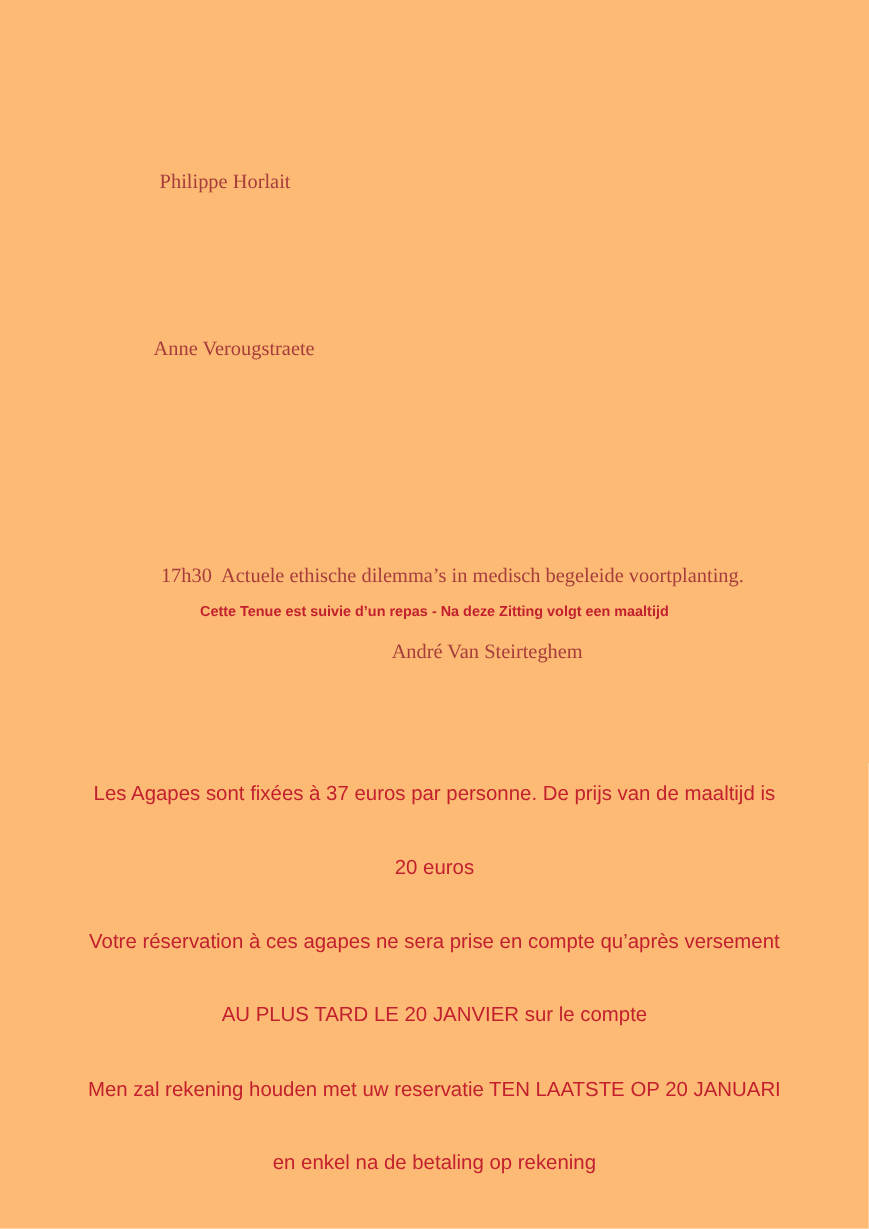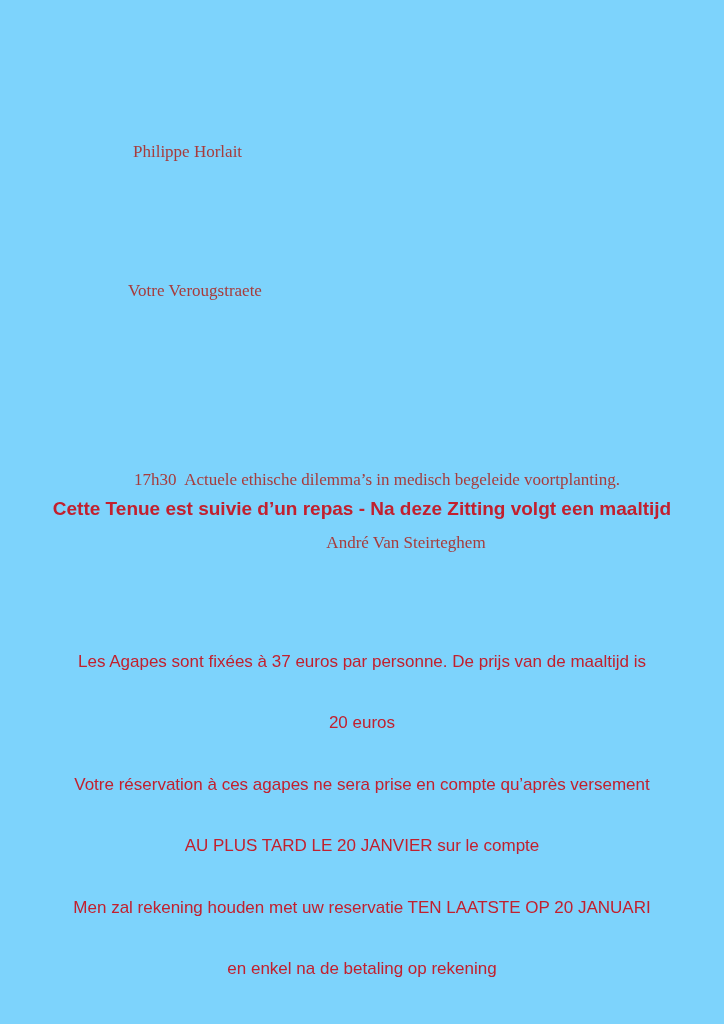--- a/index.html
+++ b/index.html
@@ -4,21 +4,21 @@
 <style>
   html, body {
     margin: 0;
     padding: 0;
     background: #ffffff;
   }
   .page {
     position: relative;
     width: 724px;
     height: 1024px;
-    background: #7dd3fc;
+    background: #fdba74;
     overflow: hidden;
     font-family: "Liberation Serif", serif;
   }
   
   .schedule {
     position: absolute;
     top: 78px;
     left: 70px;
     right: 40px;
     color: #a73c3c;
@@ -43,37 +43,37 @@
     right: 40px;
     text-align: center;
     color: #c2202e;
     font-family: "Liberation Sans", sans-serif;
     font-size: 17px;
     line-height: 20.5px;
     white-space: pre-wrap;
   }
   .notice-heading {
     font-weight: bold;
-    font-size: 19px;
+    font-size: 12px;
     margin-bottom: 30px;
   }
   .para { margin: 0 0 16px 0; }
   .para:last-child { margin-bottom: 0; }
 </style>
 </head>
 <body>
 
 <div class="page">
 
   <div class="schedule">
 
     <div class="lead-speaker">Philippe Horlait</div>
 
     <div class="sched-item first">
-      <div class="speaker">Votre Verougstraete</div>
+      <div class="speaker">Anne Verougstraete</div>
     </div>
 
     <div class="sched-item gap-lg">
       <div>17h30  Actuele ethische dilemma’s in medisch begeleide voortplanting.</div>
       <div class="speaker">André Van Steirteghem</div>
     </div>
 
 
     <div class="sched-item">
       

